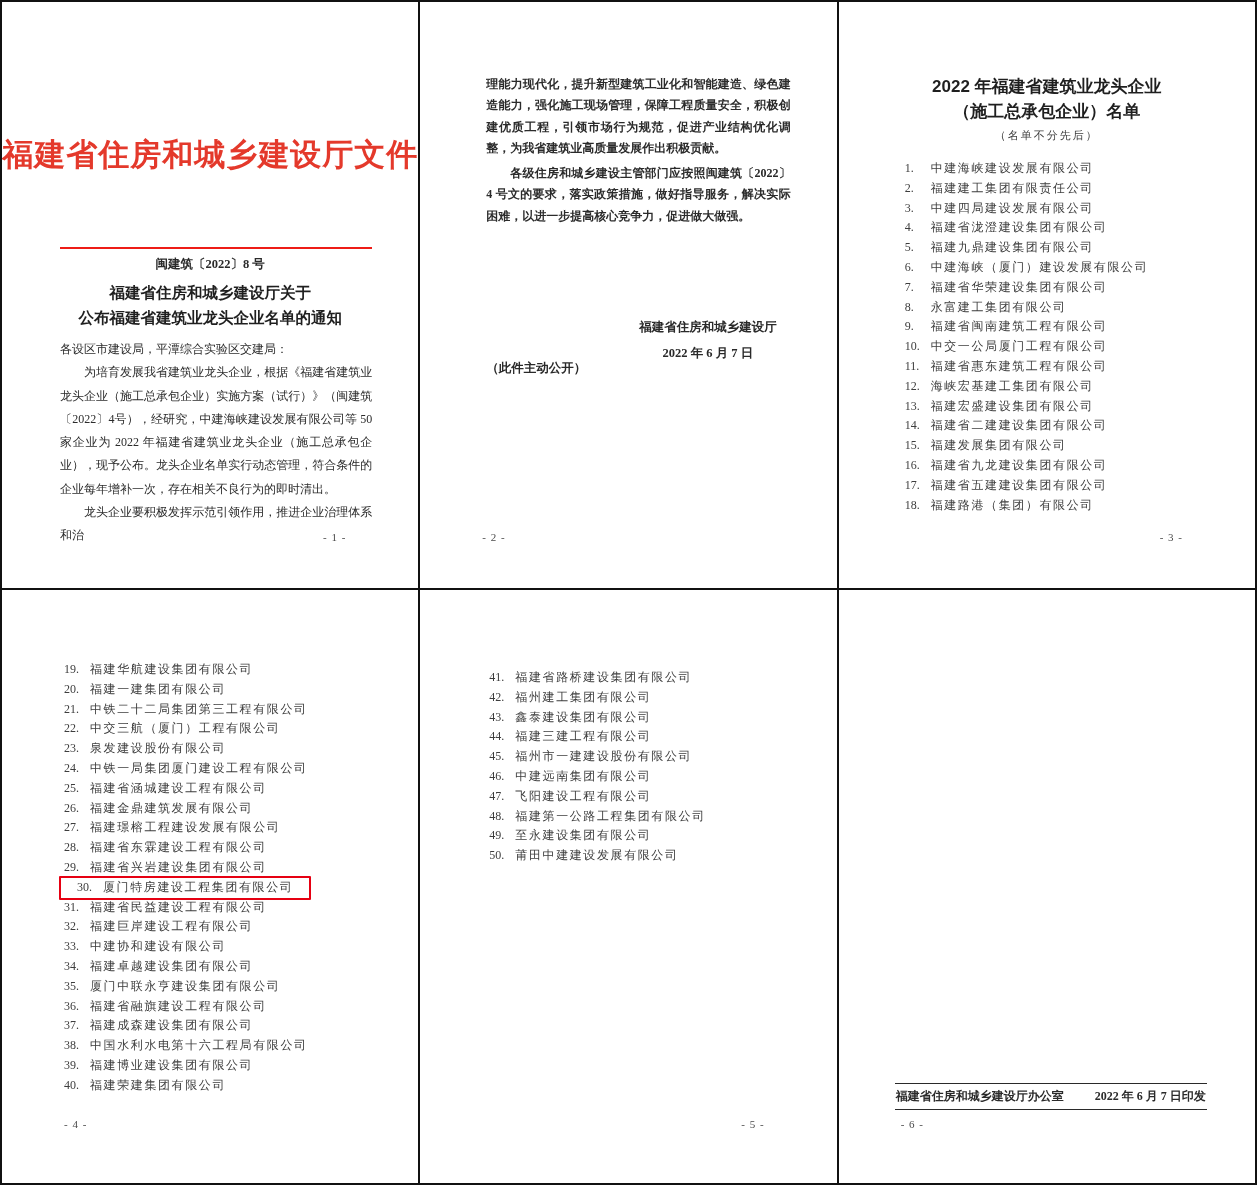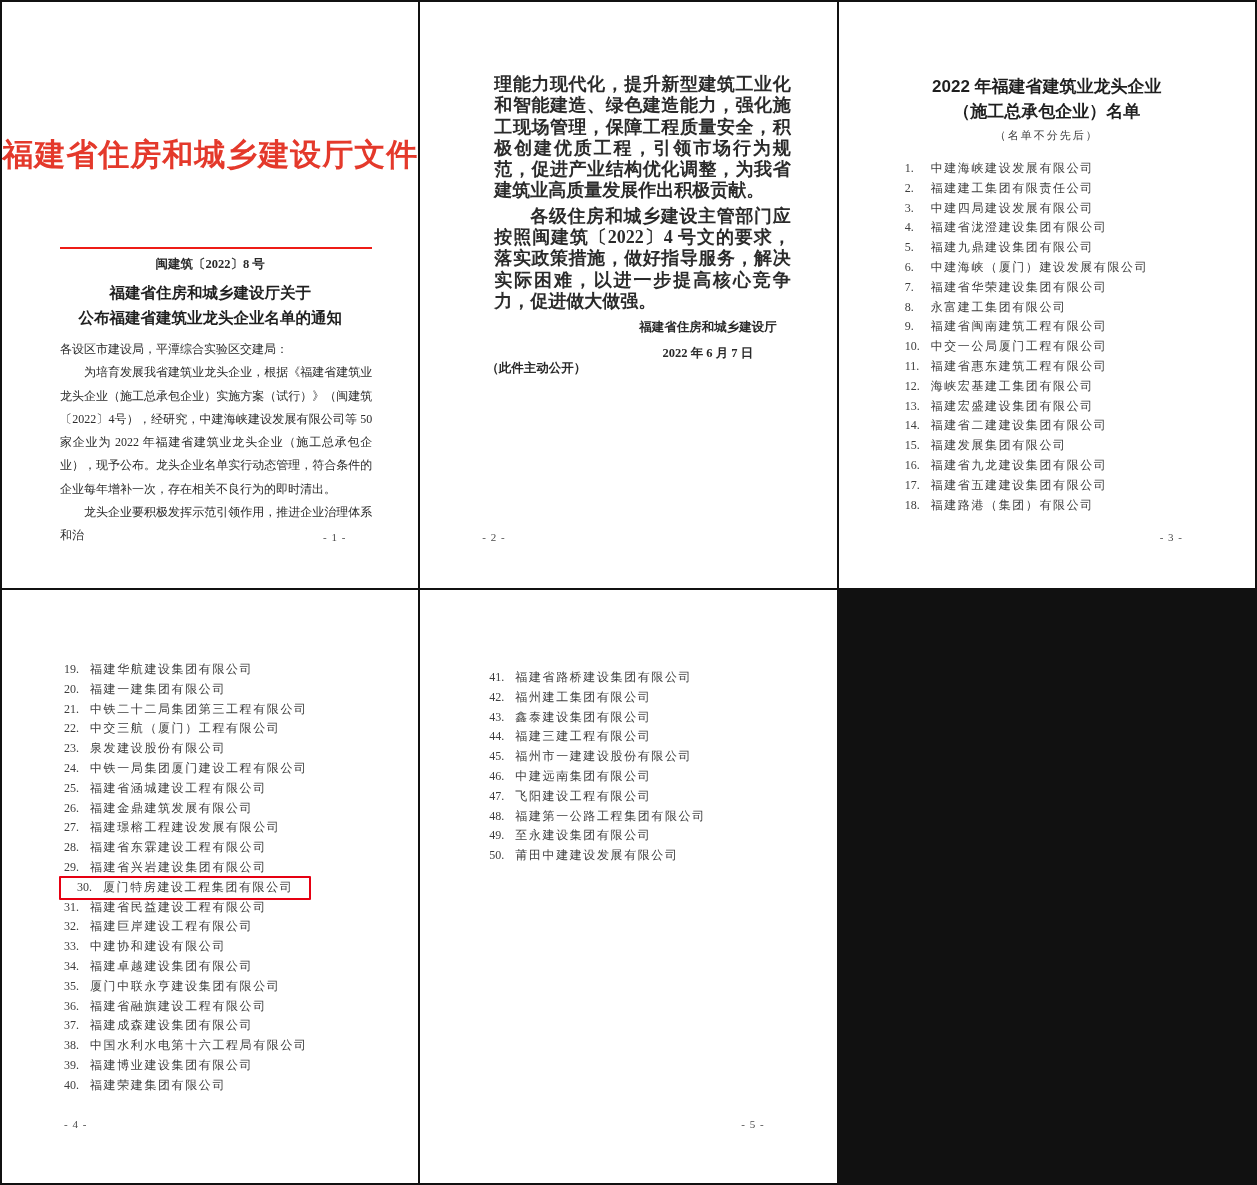--- a/index.html
+++ b/index.html
@@ -30,22 +30,22 @@
   .indent{text-indent:2em;}
 
   
   .pagenum{position:absolute;font-size:11px;color:#4a4a4a;letter-spacing:1px;}
   .pn-right{right:72px;}
   .pn-left{left:62px;}
   .pn-row1{top:529px;}
   .pn-row2{top:528px;}
 
   
-  .p2-body{position:absolute;top:72px;left:74px;right:46px;
-    font-size:18px;line-height:21.3px;color:#2b2b2b;font-weight:600;}
+  .p2-body{position:absolute;top:72px;left:66px;right:46px;
+    font-size:12px;line-height:21.3px;color:#2b2b2b;font-weight:600;}
   .p2-body p{margin:0 0 0 0;text-align:justify;}
   .p2-body p + p{margin-top:4px;}
   .sig-block{position:absolute;top:312px;right:60px;text-align:center;
     font-size:12.5px;font-weight:600;color:#2a2a2a;line-height:26px;}
   .open-note{position:absolute;top:358px;left:66px;font-size:12.5px;
     font-weight:600;color:#2a2a2a;}
 
   
   .p3-title{position:absolute;top:72px;left:0;right:0;text-align:center;
     font-size:17px;font-weight:700;color:#1f1f1f;line-height:25px;
@@ -170,14 +170,21 @@
         <div class="company-item"><span class="no">45.</span><span class="nm">福州市一建建设股份有限公司</span></div>
         <div class="company-item"><span class="no">46.</span><span class="nm">中建远南集团有限公司</span></div>
         <div class="company-item"><span class="no">47.</span><span class="nm">飞阳建设工程有限公司</span></div>
         <div class="company-item"><span class="no">48.</span><span class="nm">福建第一公路工程集团有限公司</span></div>
         <div class="company-item"><span class="no">49.</span><span class="nm">至永建设集团有限公司</span></div>
         <div class="company-item"><span class="no">50.</span><span class="nm">莆田中建建设发展有限公司</span></div>
       </div>
     <div class="pagenum pn-right pn-row2">- 5 -</div>
   </div>
 
+  <div class="page">
+    <div class="p6-footer">
+      <span>福建省住房和城乡建设厅办公室</span>
+      <span>2022 年 6 月 7 日印发</span>
+    </div>
+    <div class="pagenum pn-left pn-row2">- 6 -</div>
+  </div>
 
 </div>
 
 </body></html>

